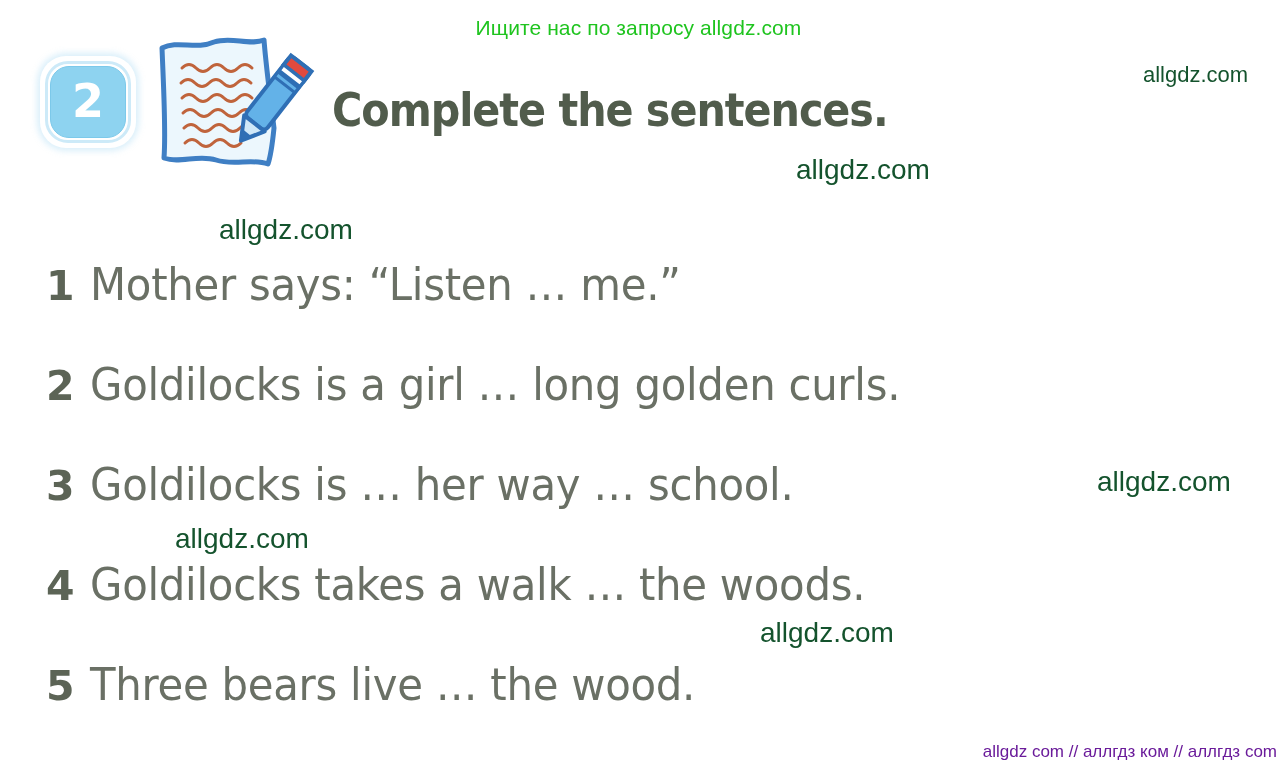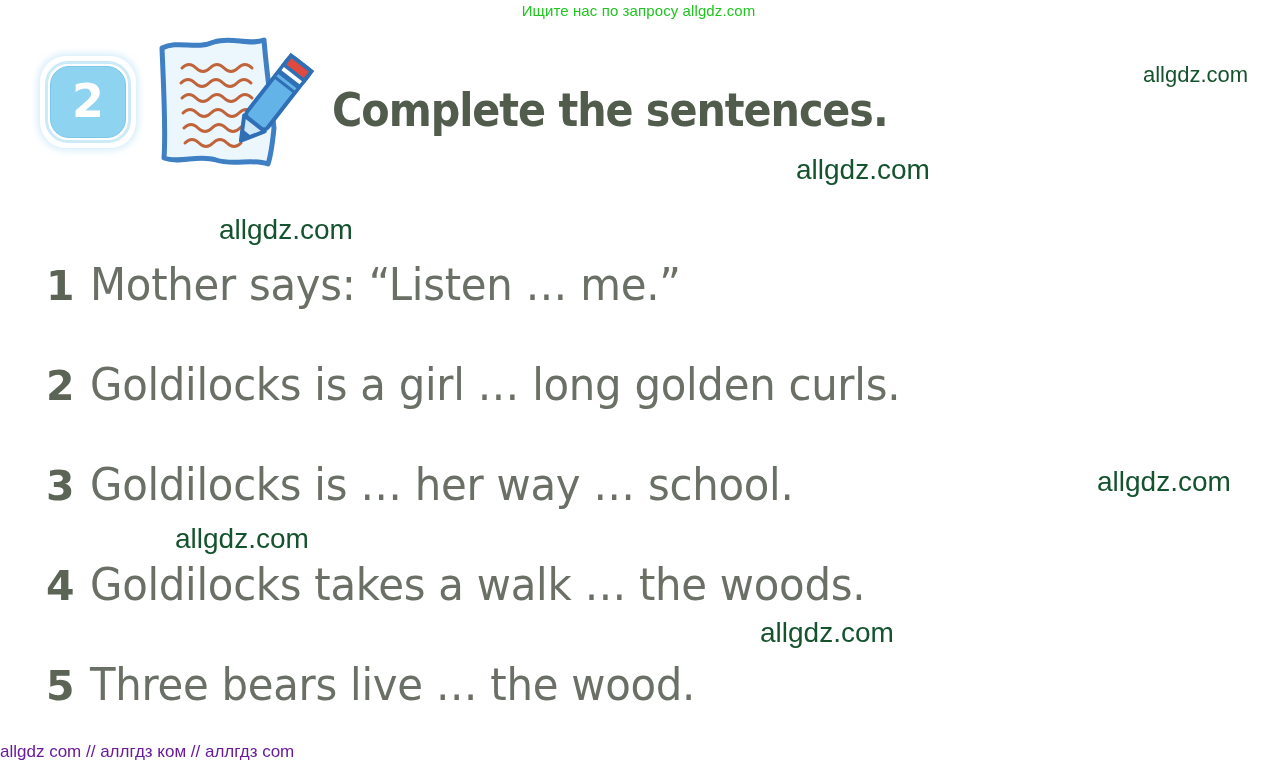--- a/index.html
+++ b/index.html
@@ -14,25 +14,25 @@
     position: relative;
     width: 1277px;
     height: 770px;
     background: #ffffff;
     overflow: hidden;
   }
 
   
   .promo-banner {
     position: absolute;
-    top: 2px;
+    top: 16px;
     left: 0;
     width: 1277px;
     text-align: center;
-    font-size: 15px;
+    font-size: 21px;
     color: #1fc41f;
     letter-spacing: 0.1px;
     white-space: nowrap;
   }
 
   
   .badge-wrap {
     position: absolute;
     left: 36px;
     top: 52px;
@@ -147,21 +147,21 @@
     font-family: "Liberation Sans", sans-serif;
     white-space: nowrap;
   }
 
   
   .footer {
     position: absolute;
     left: 0;
     bottom: 8px;
     width: 1277px;
-    text-align: left;
+    text-align: right;
     font-size: 17px;
     color: #6a1b9a;
     white-space: nowrap;
   }
 </style>
 </head>
 <body>
 
 <div id="page">
 

